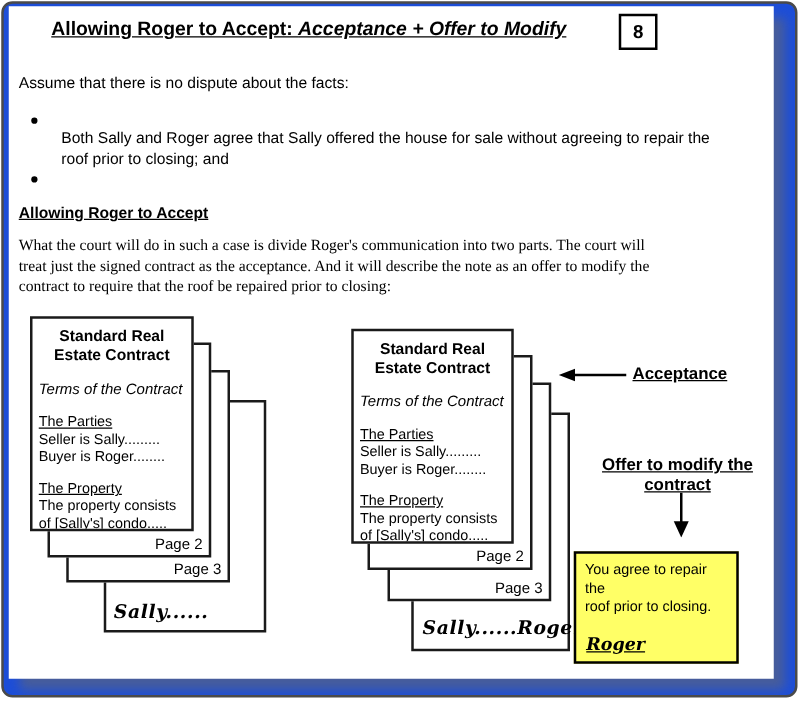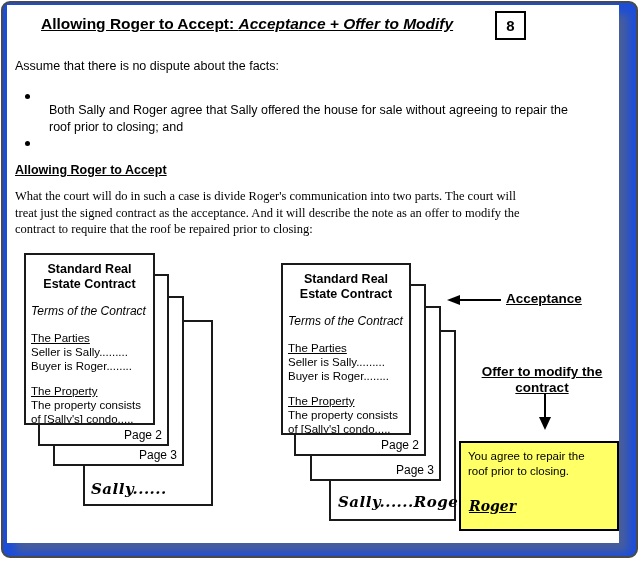--- a/index.html
+++ b/index.html
@@ -47,24 +47,24 @@
 
   
   .acceptance-label { position:absolute; left:503px; top:288px; font-size:13.5px;
                       font-weight:bold; text-decoration:underline; }
   .offer-label { position:absolute; left:476px; top:361px; width:126px; text-align:center;
                  font-size:13.5px; font-weight:bold; text-decoration:underline;
                  white-space:pre-line; line-height:16px; }
   .arrow-svg { position:absolute; }
 
   
-  .note { position:absolute; left:456px; top:438px; width:160px; height:90px;
+  .note { position:absolute; left:456px; top:438px; width:132px; height:90px;
           border:2px solid #000; padding:6px 7px; font-size:11.5px; line-height:15px; }
   .note-text { white-space:pre-line; }
-  .note-sig { position:absolute; left:8px; bottom:15px; font-size:14px;
+  .note-sig { position:absolute; left:8px; bottom:5px; font-size:14px;
               text-decoration:underline; }
 </style>
 </head>
 <body>
 
 <div class="frame">
   <div class="page-shadow"></div>
   <div class="content">
 
     <div class="title"><span>Allowing Roger to Accept: </span><span class="em">Acceptance + Offer to Modify</span></div>

